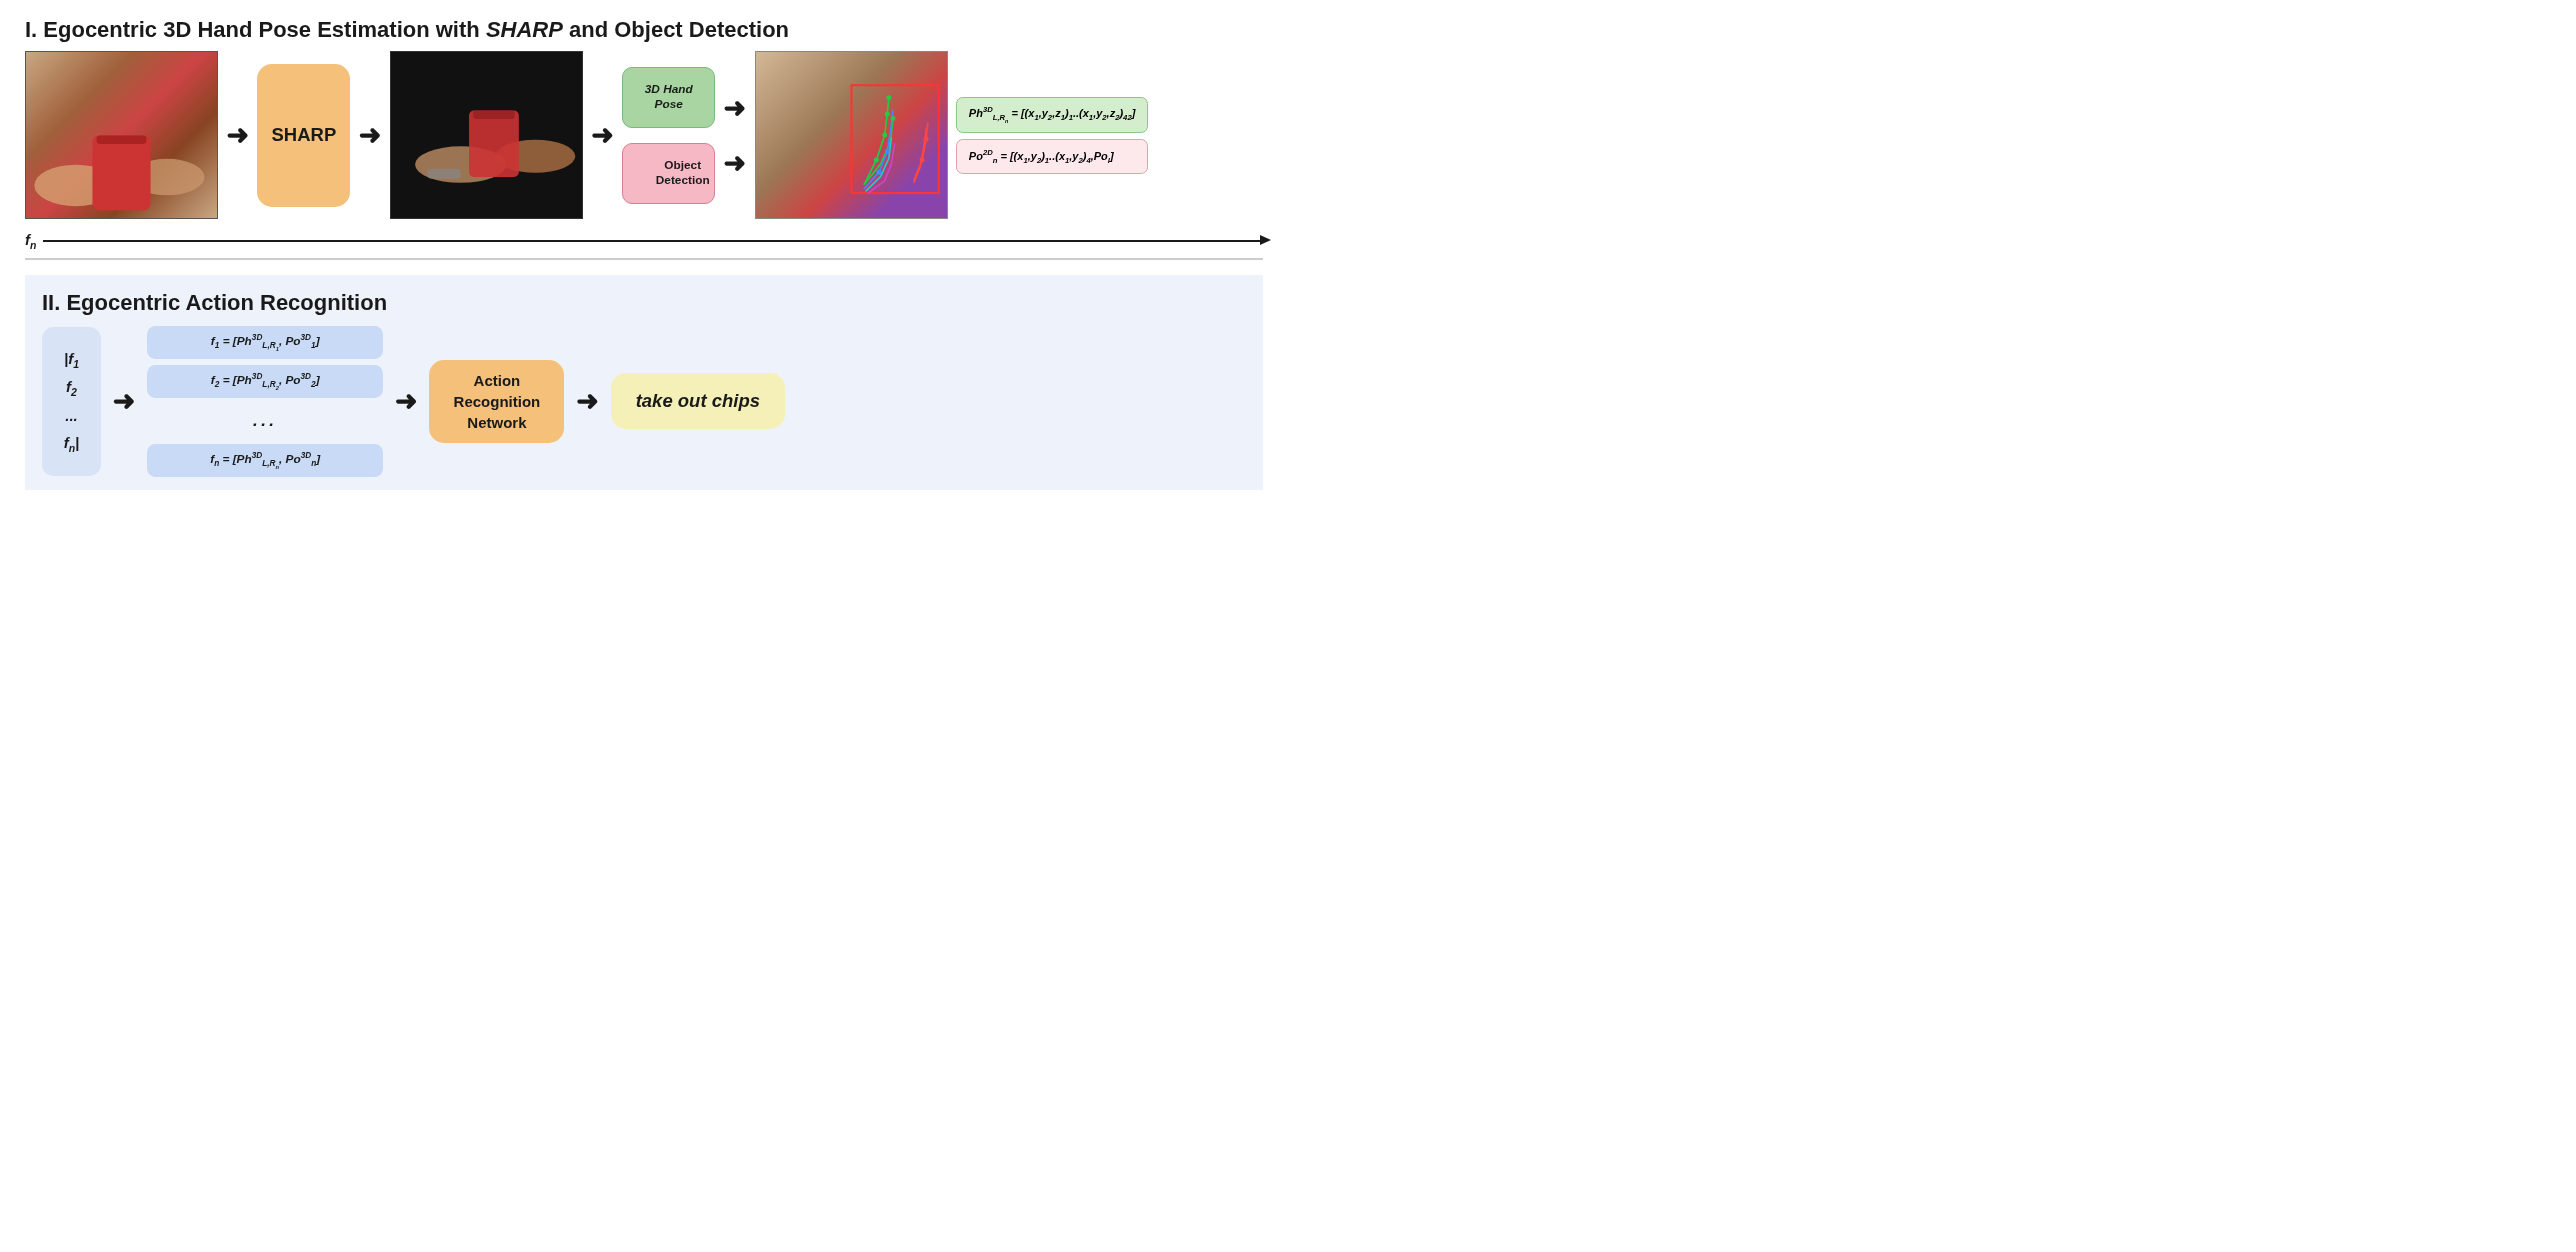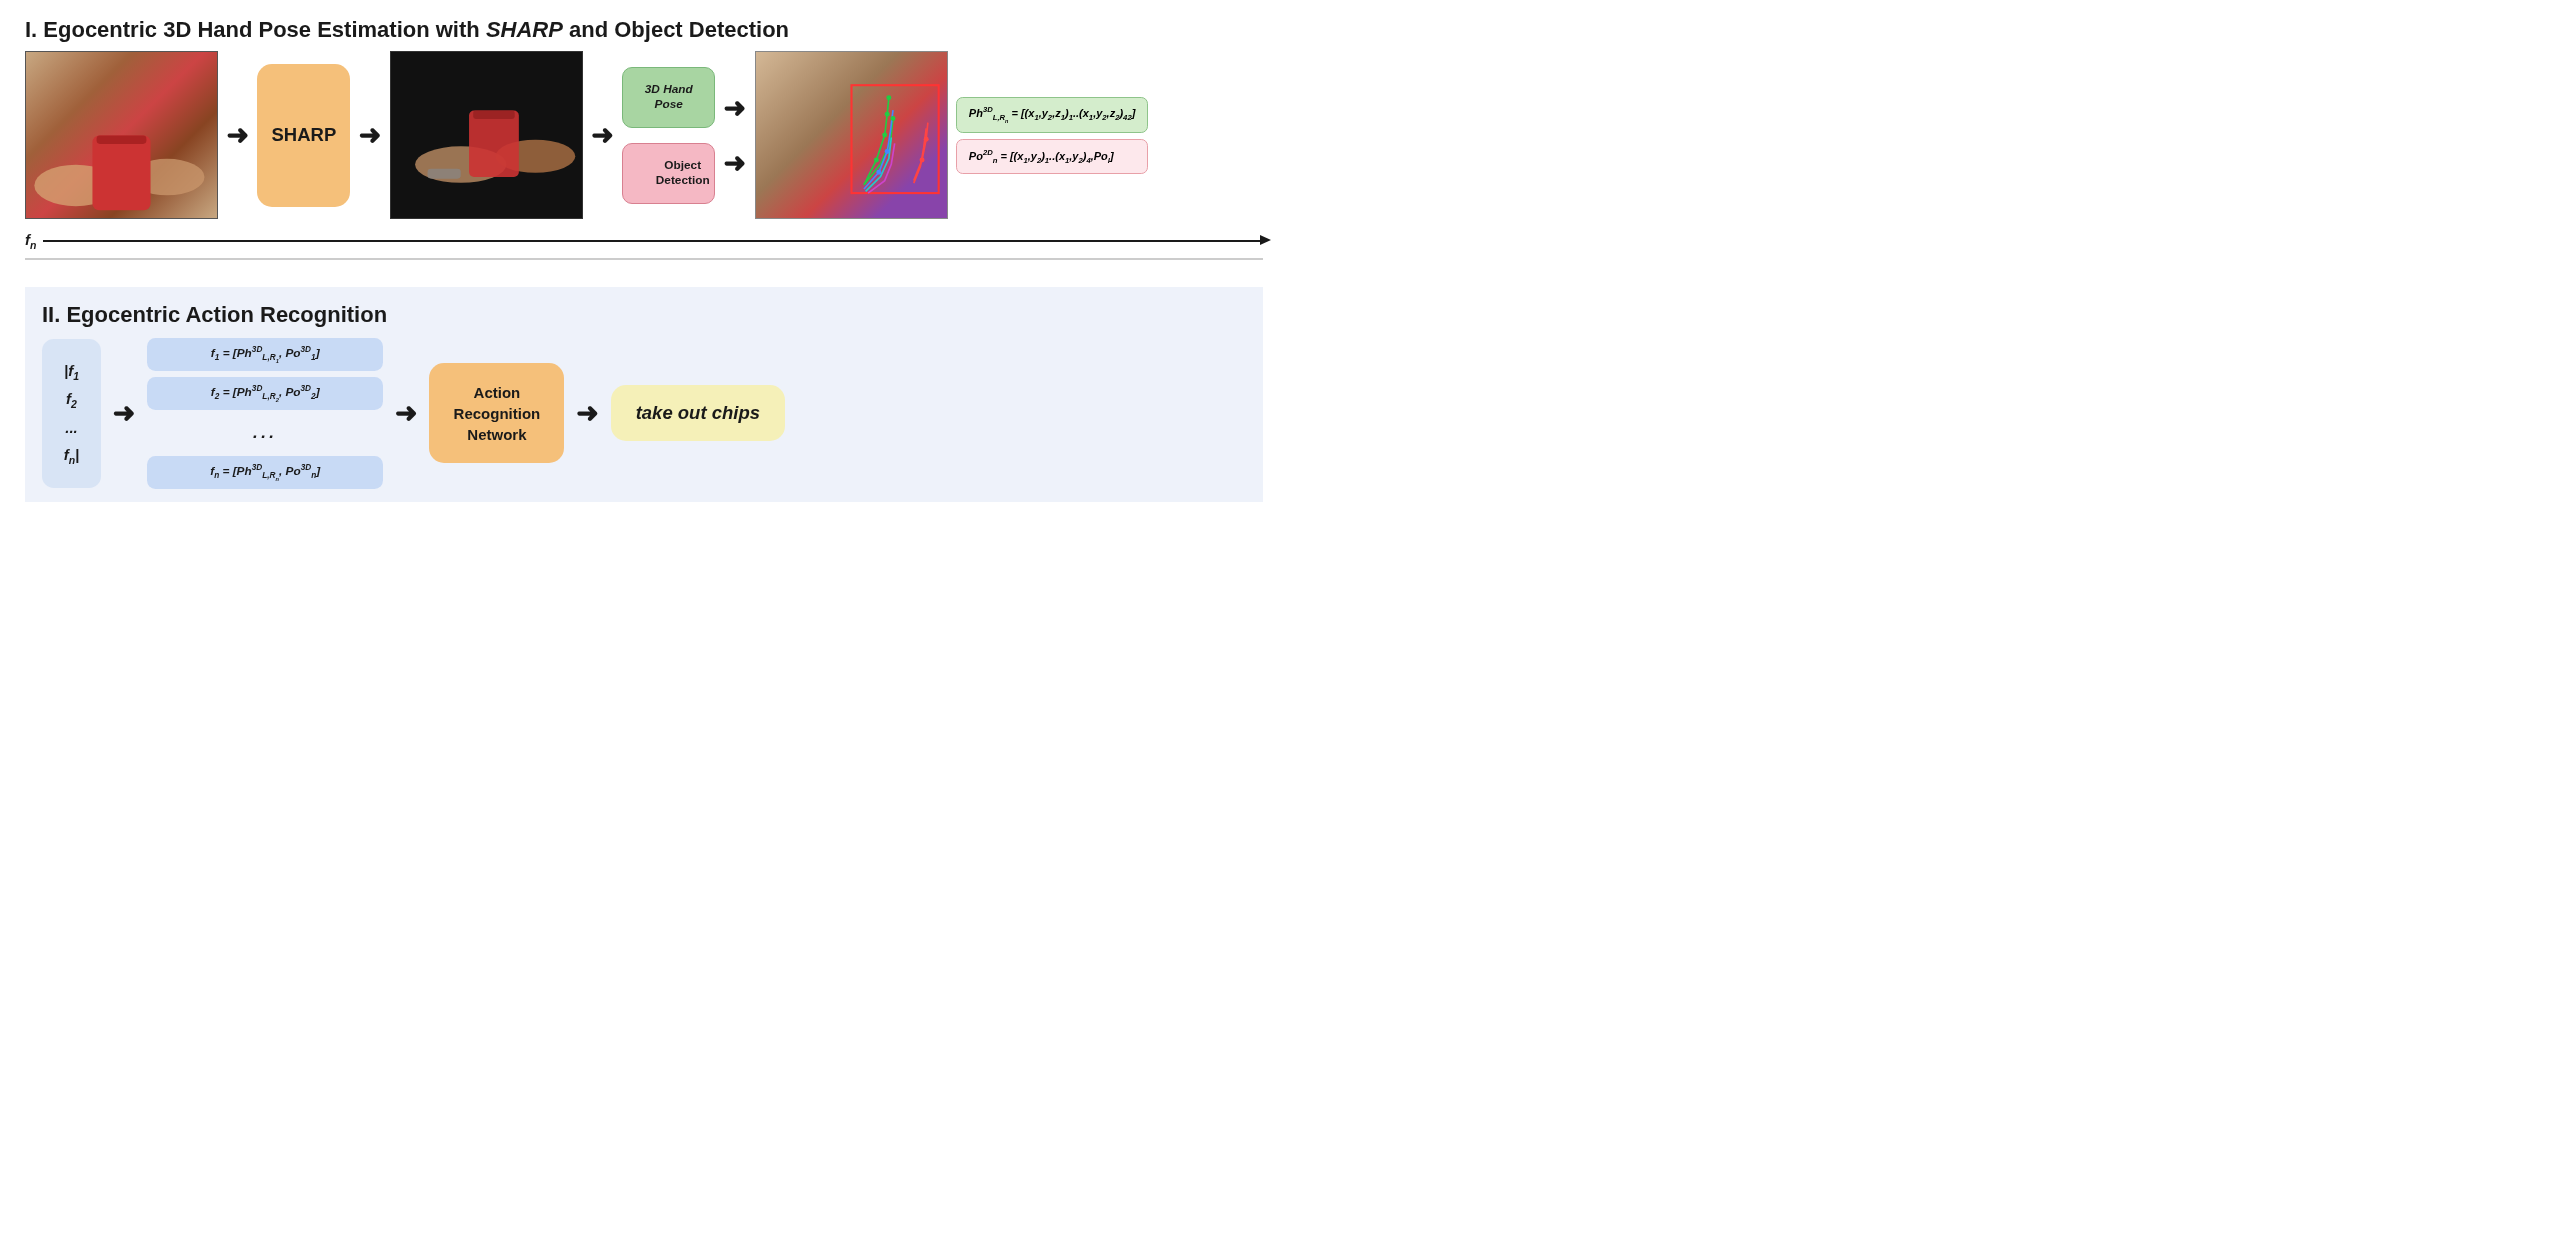--- a/index.html
+++ b/index.html
@@ -218,21 +218,21 @@
       border-left: 11.8px solid #1a1a1a;
       border-top: 5.9px solid transparent;
       border-bottom: 5.9px solid transparent;
     }
 
     
     .section2 {
       background: #eef2fa;
       border-radius: 0px;
       padding: 15px 17px 13.5px 17px;
-      margin-top: 21px;
+      margin-top: 9px;
     }
 
     .section2-content {
       display: flex;
       align-items: center;
       gap: 11.8px;
       margin-top: 10px;
     }
 
     
@@ -275,21 +275,21 @@
       font-size: 17px;
       text-align: center;
       letter-spacing: 3.4px;
     }
 
     
     .action-network-box {
       background: #f5c07a;
       border-radius: 15px;
       width: 135px;
-      height: 100px;
+      height: 83px;
       display: flex;
       align-items: center;
       justify-content: center;
       text-align: center;
       font-size: 15px;
       font-weight: bold;
       color: #1a1a1a;
       line-height: 1.4;
       flex-shrink: 0;
     }

